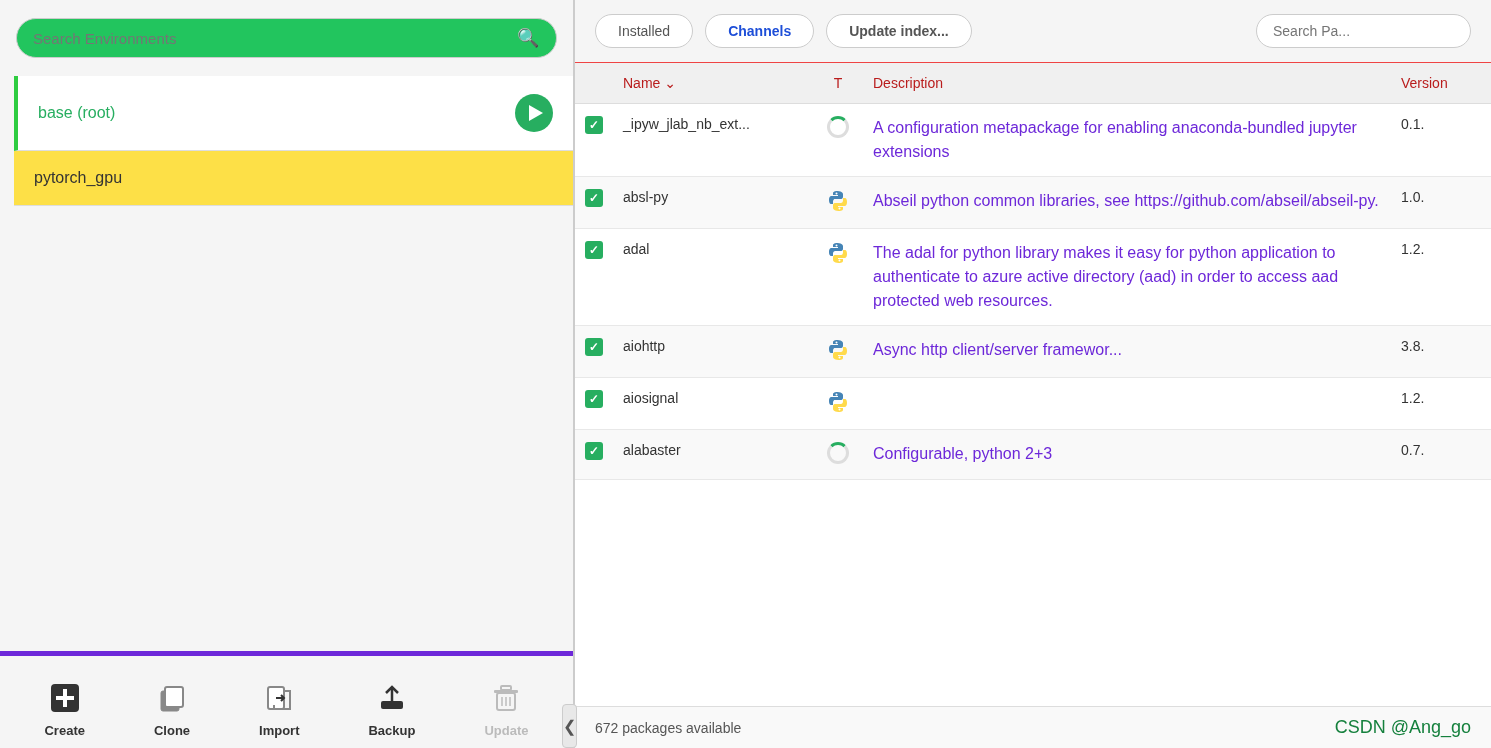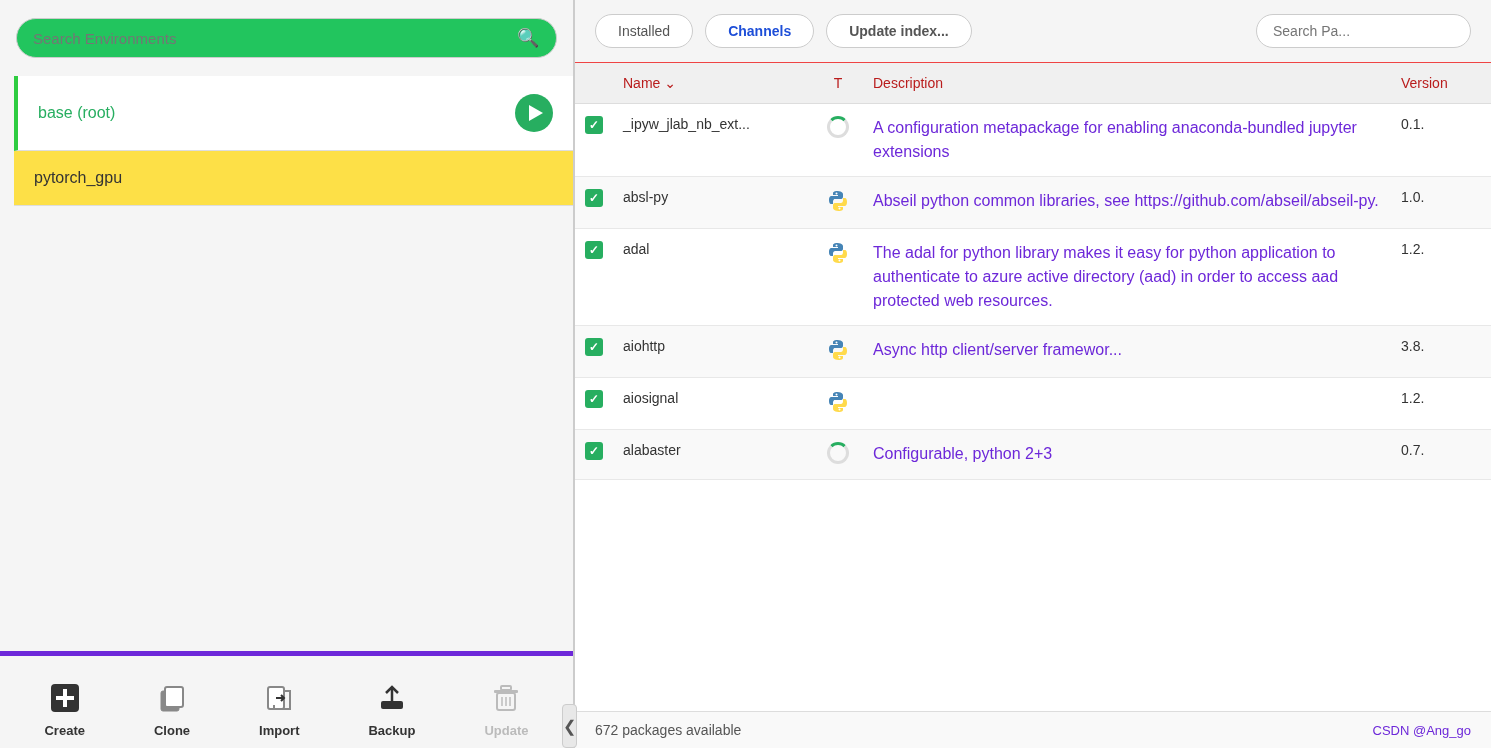--- a/index.html
+++ b/index.html
@@ -306,22 +306,22 @@
       font-size: 14px;
       color: #555;
       background: #f9f9f9;
       border-top: 1px solid #ddd;
       display: flex;
       justify-content: space-between;
       align-items: center;
     }
 
     .watermark {
-      color: #6d28d9;
-      font-size: 13px;
+      color: #15803d;
+      font-size: 18px;
     }
 
     .name-header {
       display: flex;
       align-items: center;
       gap: 4px;
     }
   </style>
 </head>
 <body>

